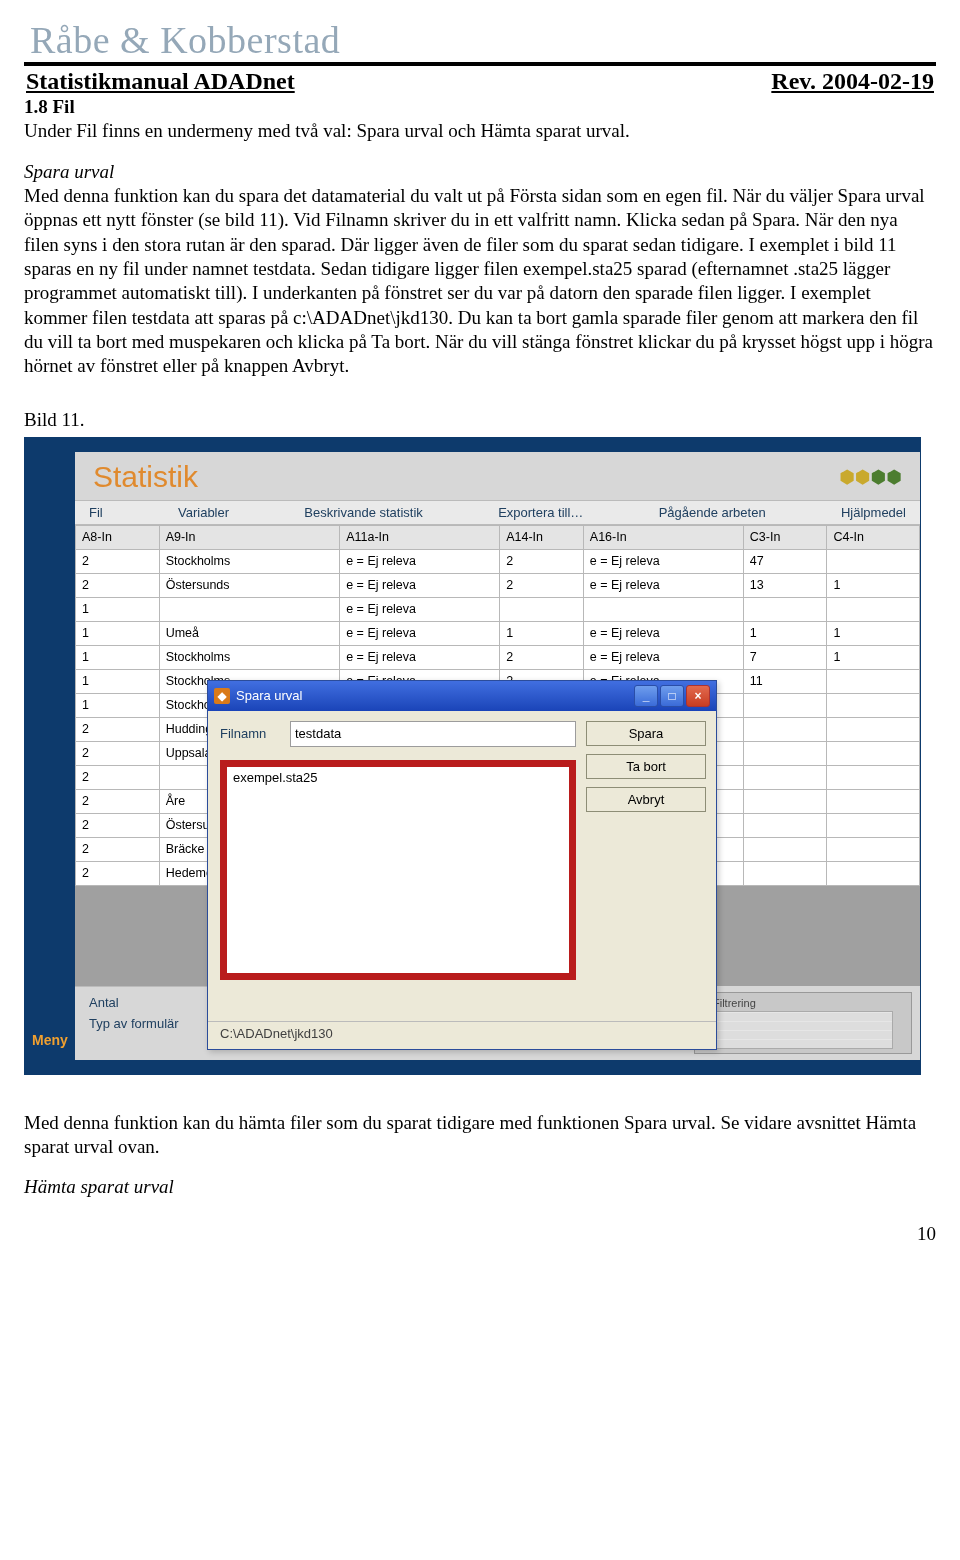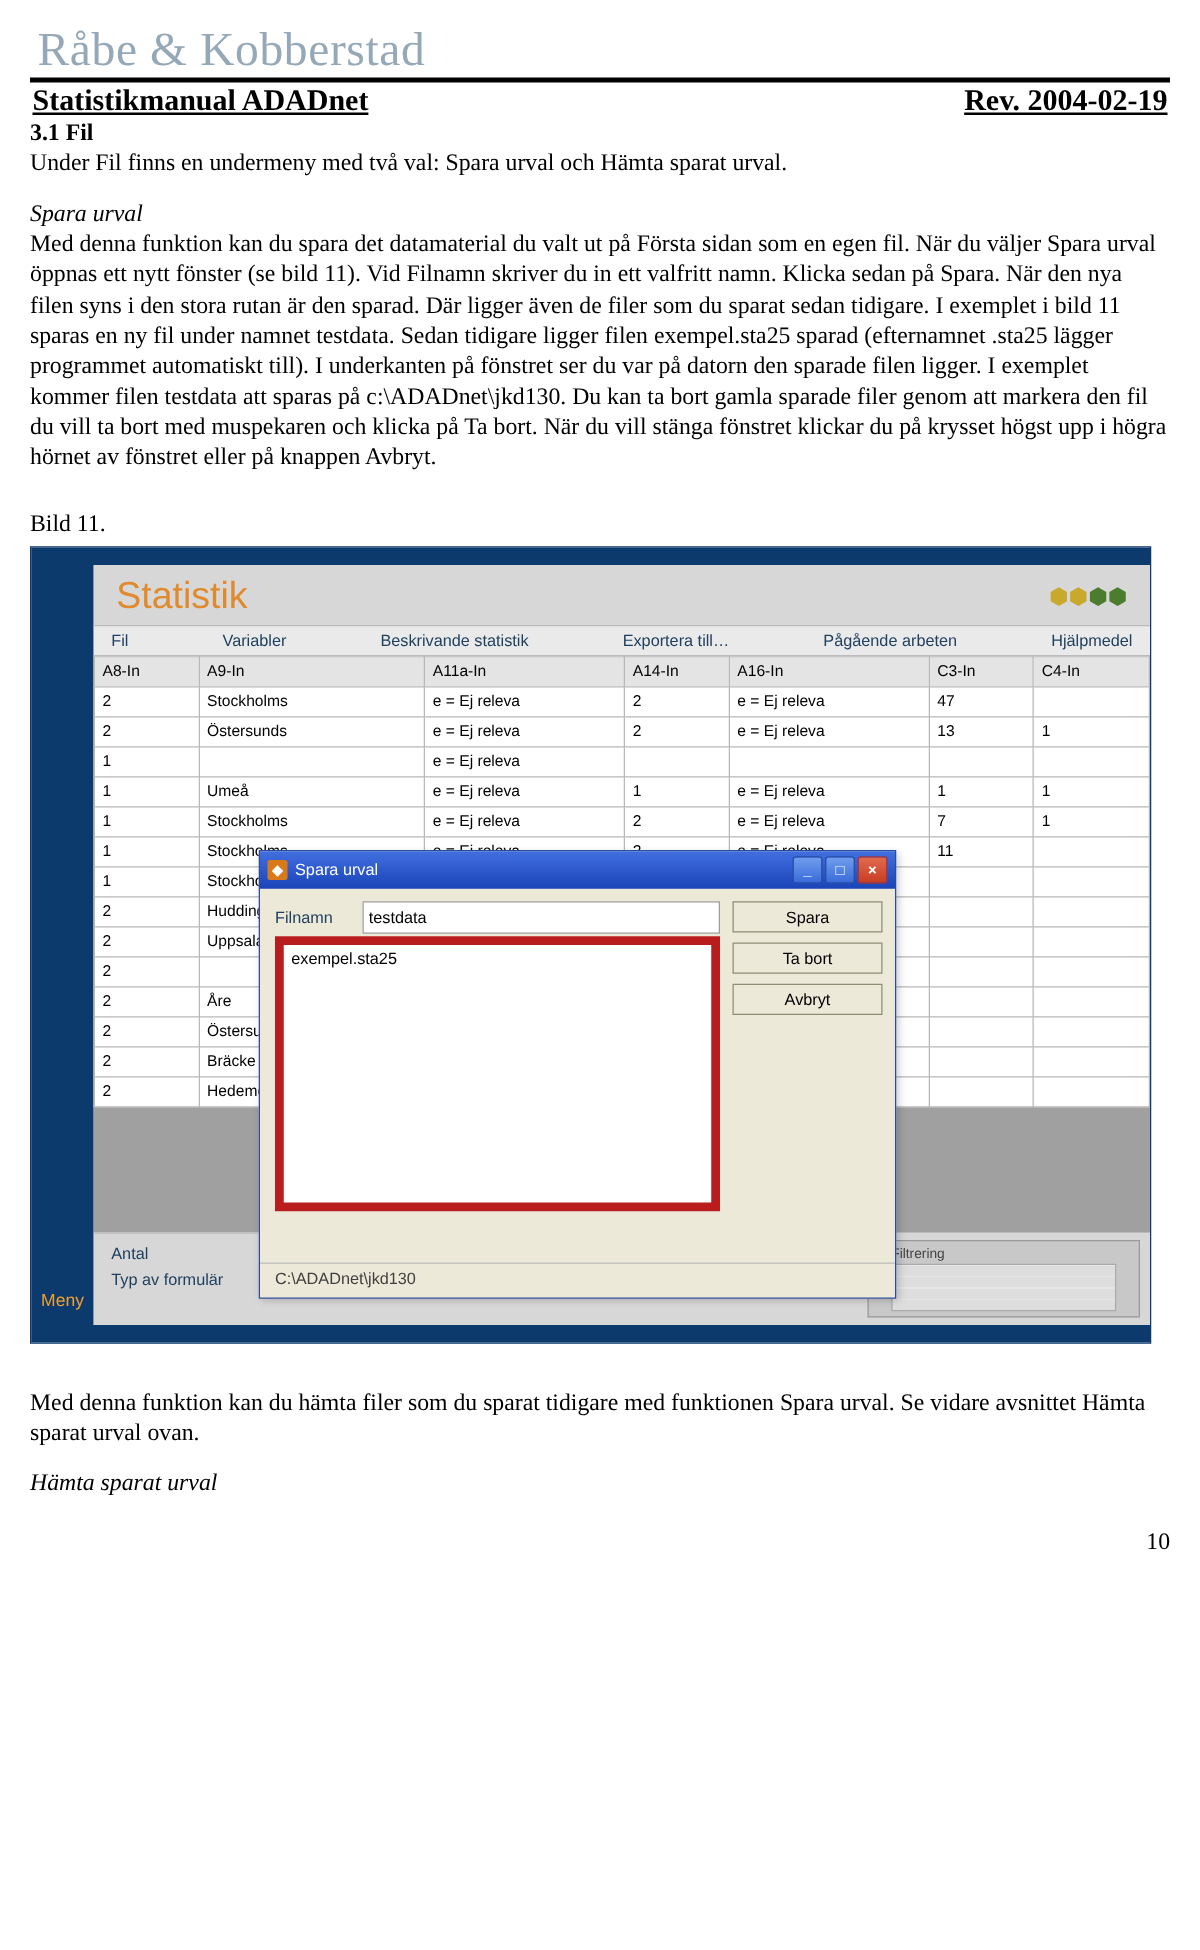--- a/index.html
+++ b/index.html
@@ -71,21 +71,21 @@
     width: 50px;
     background: #0d3a6c;
     display: flex;
     flex-direction: column;
     justify-content: flex-end;
     align-items: center;
     padding-bottom: 12px;
   }
   .shot-leftbar-tab {
     color: #f0a030;
-    font-weight: normal;
+    font-weight: bold;
     font-size: 14px;
   }
   .shot-content {
     flex: 1;
     background: #d7d7d7;
     position: relative;
   }
   .shot-title-row {
     background: #d7d7d7;
     display: flex;
@@ -176,21 +176,21 @@
     color: #fff; font-weight: bold; font-size: 12px;
     display: flex; align-items: center; justify-content: center;
   }
   .winbtn.close { background: linear-gradient(#e26a4e, #c83d22); border-color: #a33; }
   .dlg-body {
     display: flex;
     padding: 10px 10px 8px 12px;
     gap: 10px;
   }
   .dlg-left { flex: 1; }
-  .dlg-row { display: flex; gap: 10px; margin-bottom: 2px; align-items: center; }
+  .dlg-row { display: flex; gap: 10px; margin-bottom: 13px; align-items: center; }
   .dlg-label { width: 60px; color: #204060; }
   .dlg-input {
     flex: 1;
     border: 1px solid #9c9c9c;
     background: #fff;
     padding: 2px 4px;
     font-family: Tahoma, Arial, sans-serif;
     font-size: 13px;
     height: 20px;
   }
@@ -253,21 +253,21 @@
 
 <div class="page">
 
   <div class="logo">Råbe &amp; Kobberstad</div>
   <div class="hr-bold"></div>
   <div class="doc-header-row">
     <span>Statistikmanual ADADnet</span>
     <span>Rev. 2004-02-19</span>
   </div>
 
-  <p class="para section-heading">3.1 Fil</p>
+  <p class="para section-heading">1.8 Fil</p>
   <p class="para">Under Fil finns en undermeny med två val: Spara urval och Hämta sparat urval.</p>
 
   <p class="para subheading-italic">Spara urval</p>
   <p class="para">Med denna funktion kan du spara det datamaterial du valt ut på Första sidan som en egen fil. När du väljer Spara urval öppnas ett nytt fönster (se bild 11). Vid Filnamn skriver du in ett valfritt namn. Klicka sedan på Spara. När den nya filen syns i den stora rutan är den sparad. Där ligger även de filer som du sparat sedan tidigare. I exemplet i bild 11 sparas en ny fil under namnet testdata. Sedan tidigare ligger filen exempel.sta25 sparad (efternamnet .sta25 lägger programmet automatiskt till). I underkanten på fönstret ser du var på datorn den sparade filen ligger. I exemplet kommer filen testdata att sparas på c:\ADADnet\jkd130. Du kan ta bort gamla sparade filer genom att markera den fil du vill ta bort med muspekaren och klicka på Ta bort. När du vill stänga fönstret klickar du på krysset högst upp i högra hörnet av fönstret eller på knappen Avbryt.</p>
 
   <p class="para caption">Bild 11.</p>
 
   <div class="shot">
     <div class="shot-bluebar"></div>
     <div class="shot-main-row">

